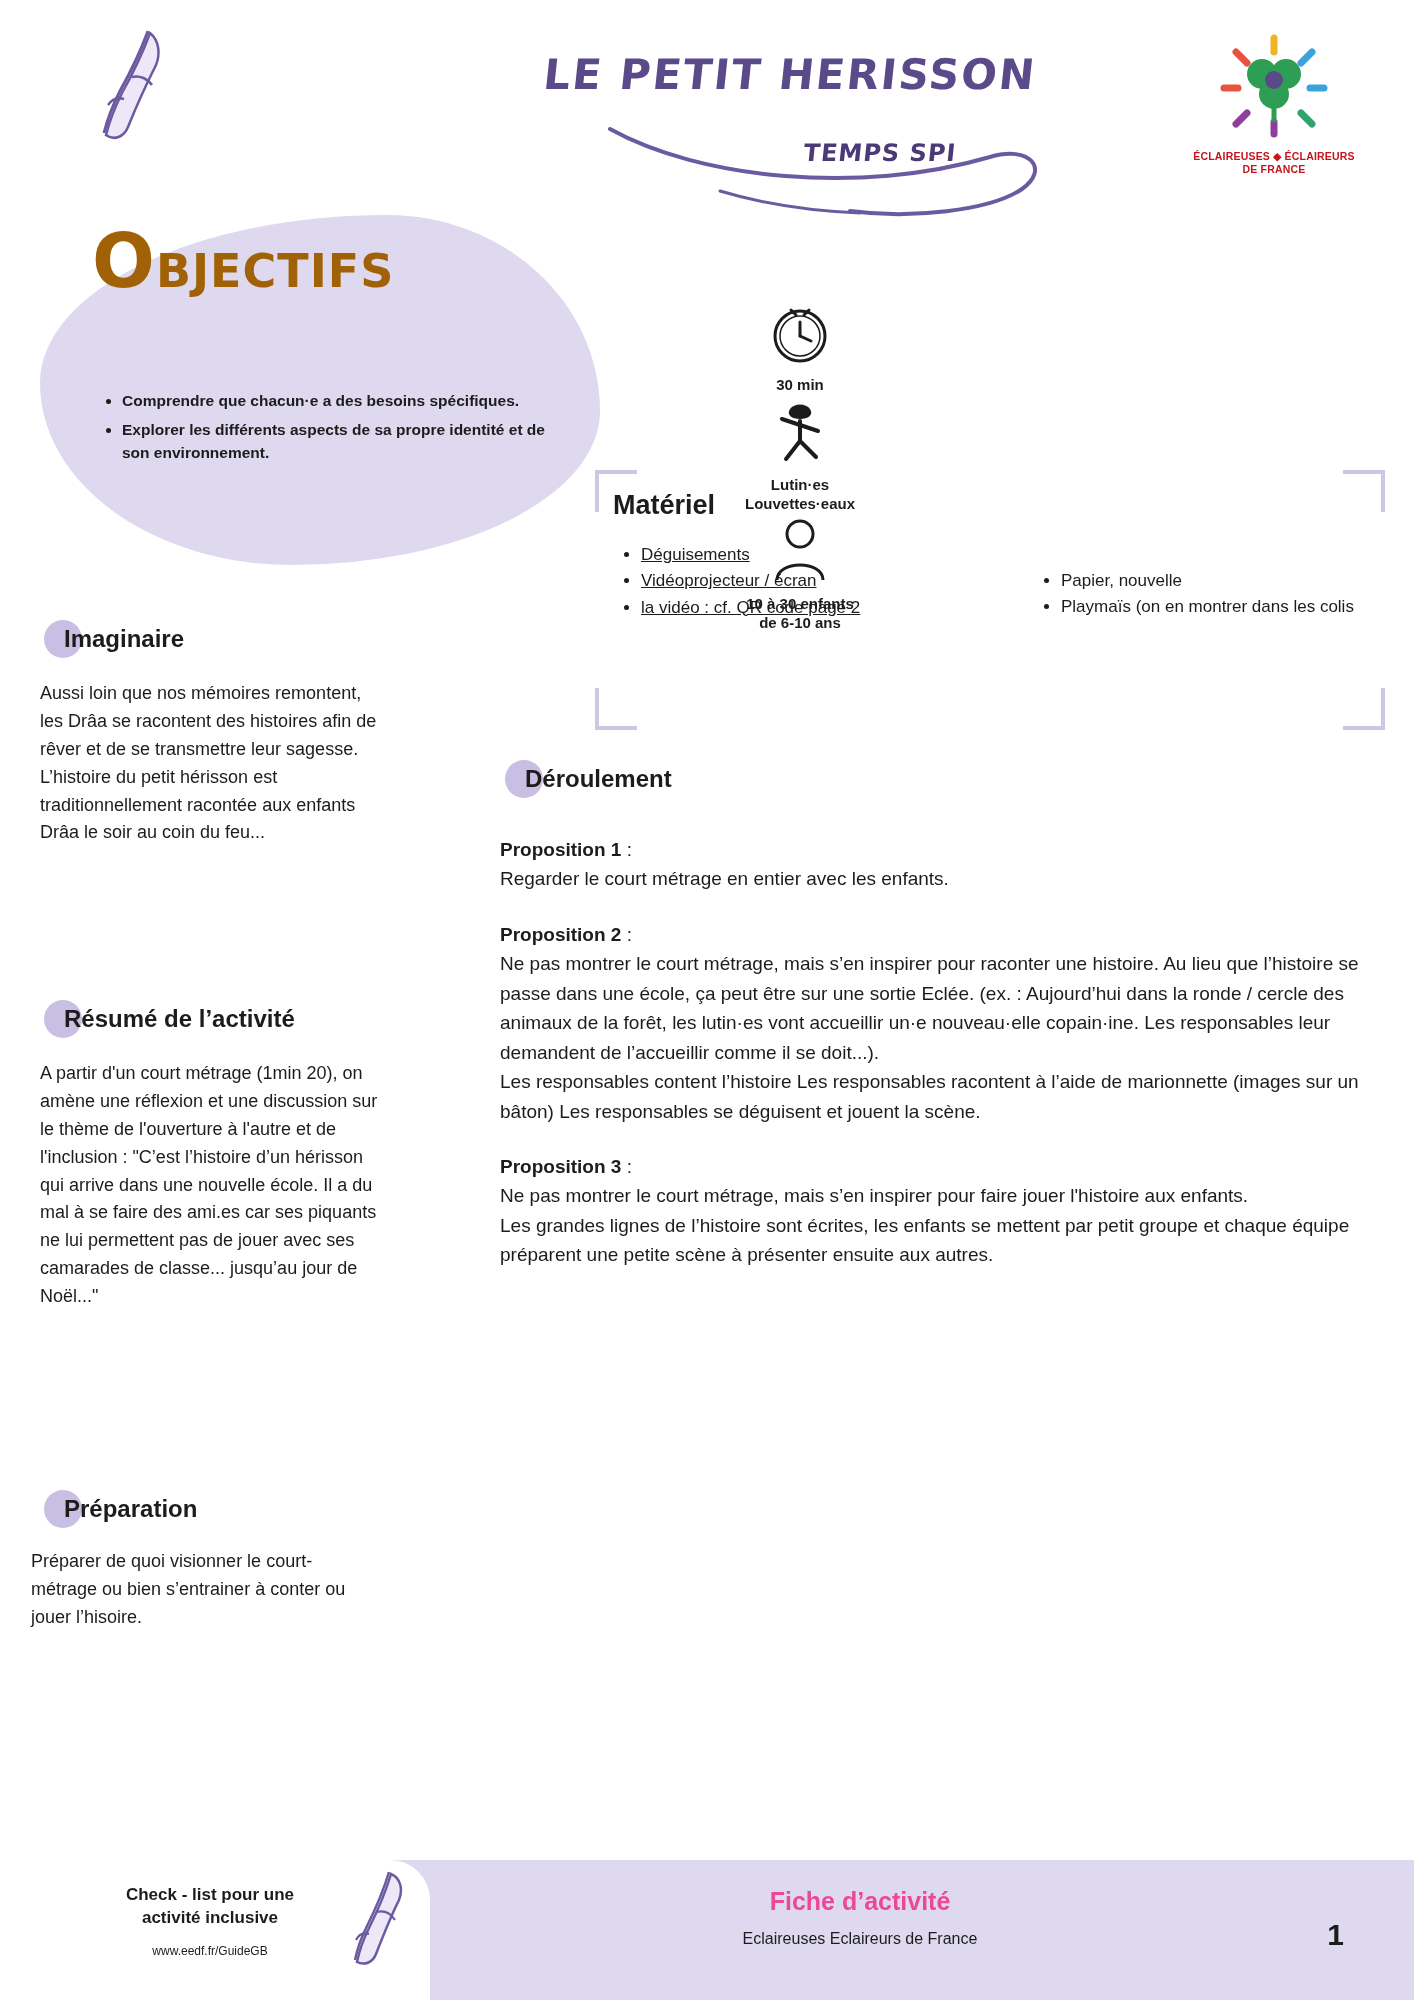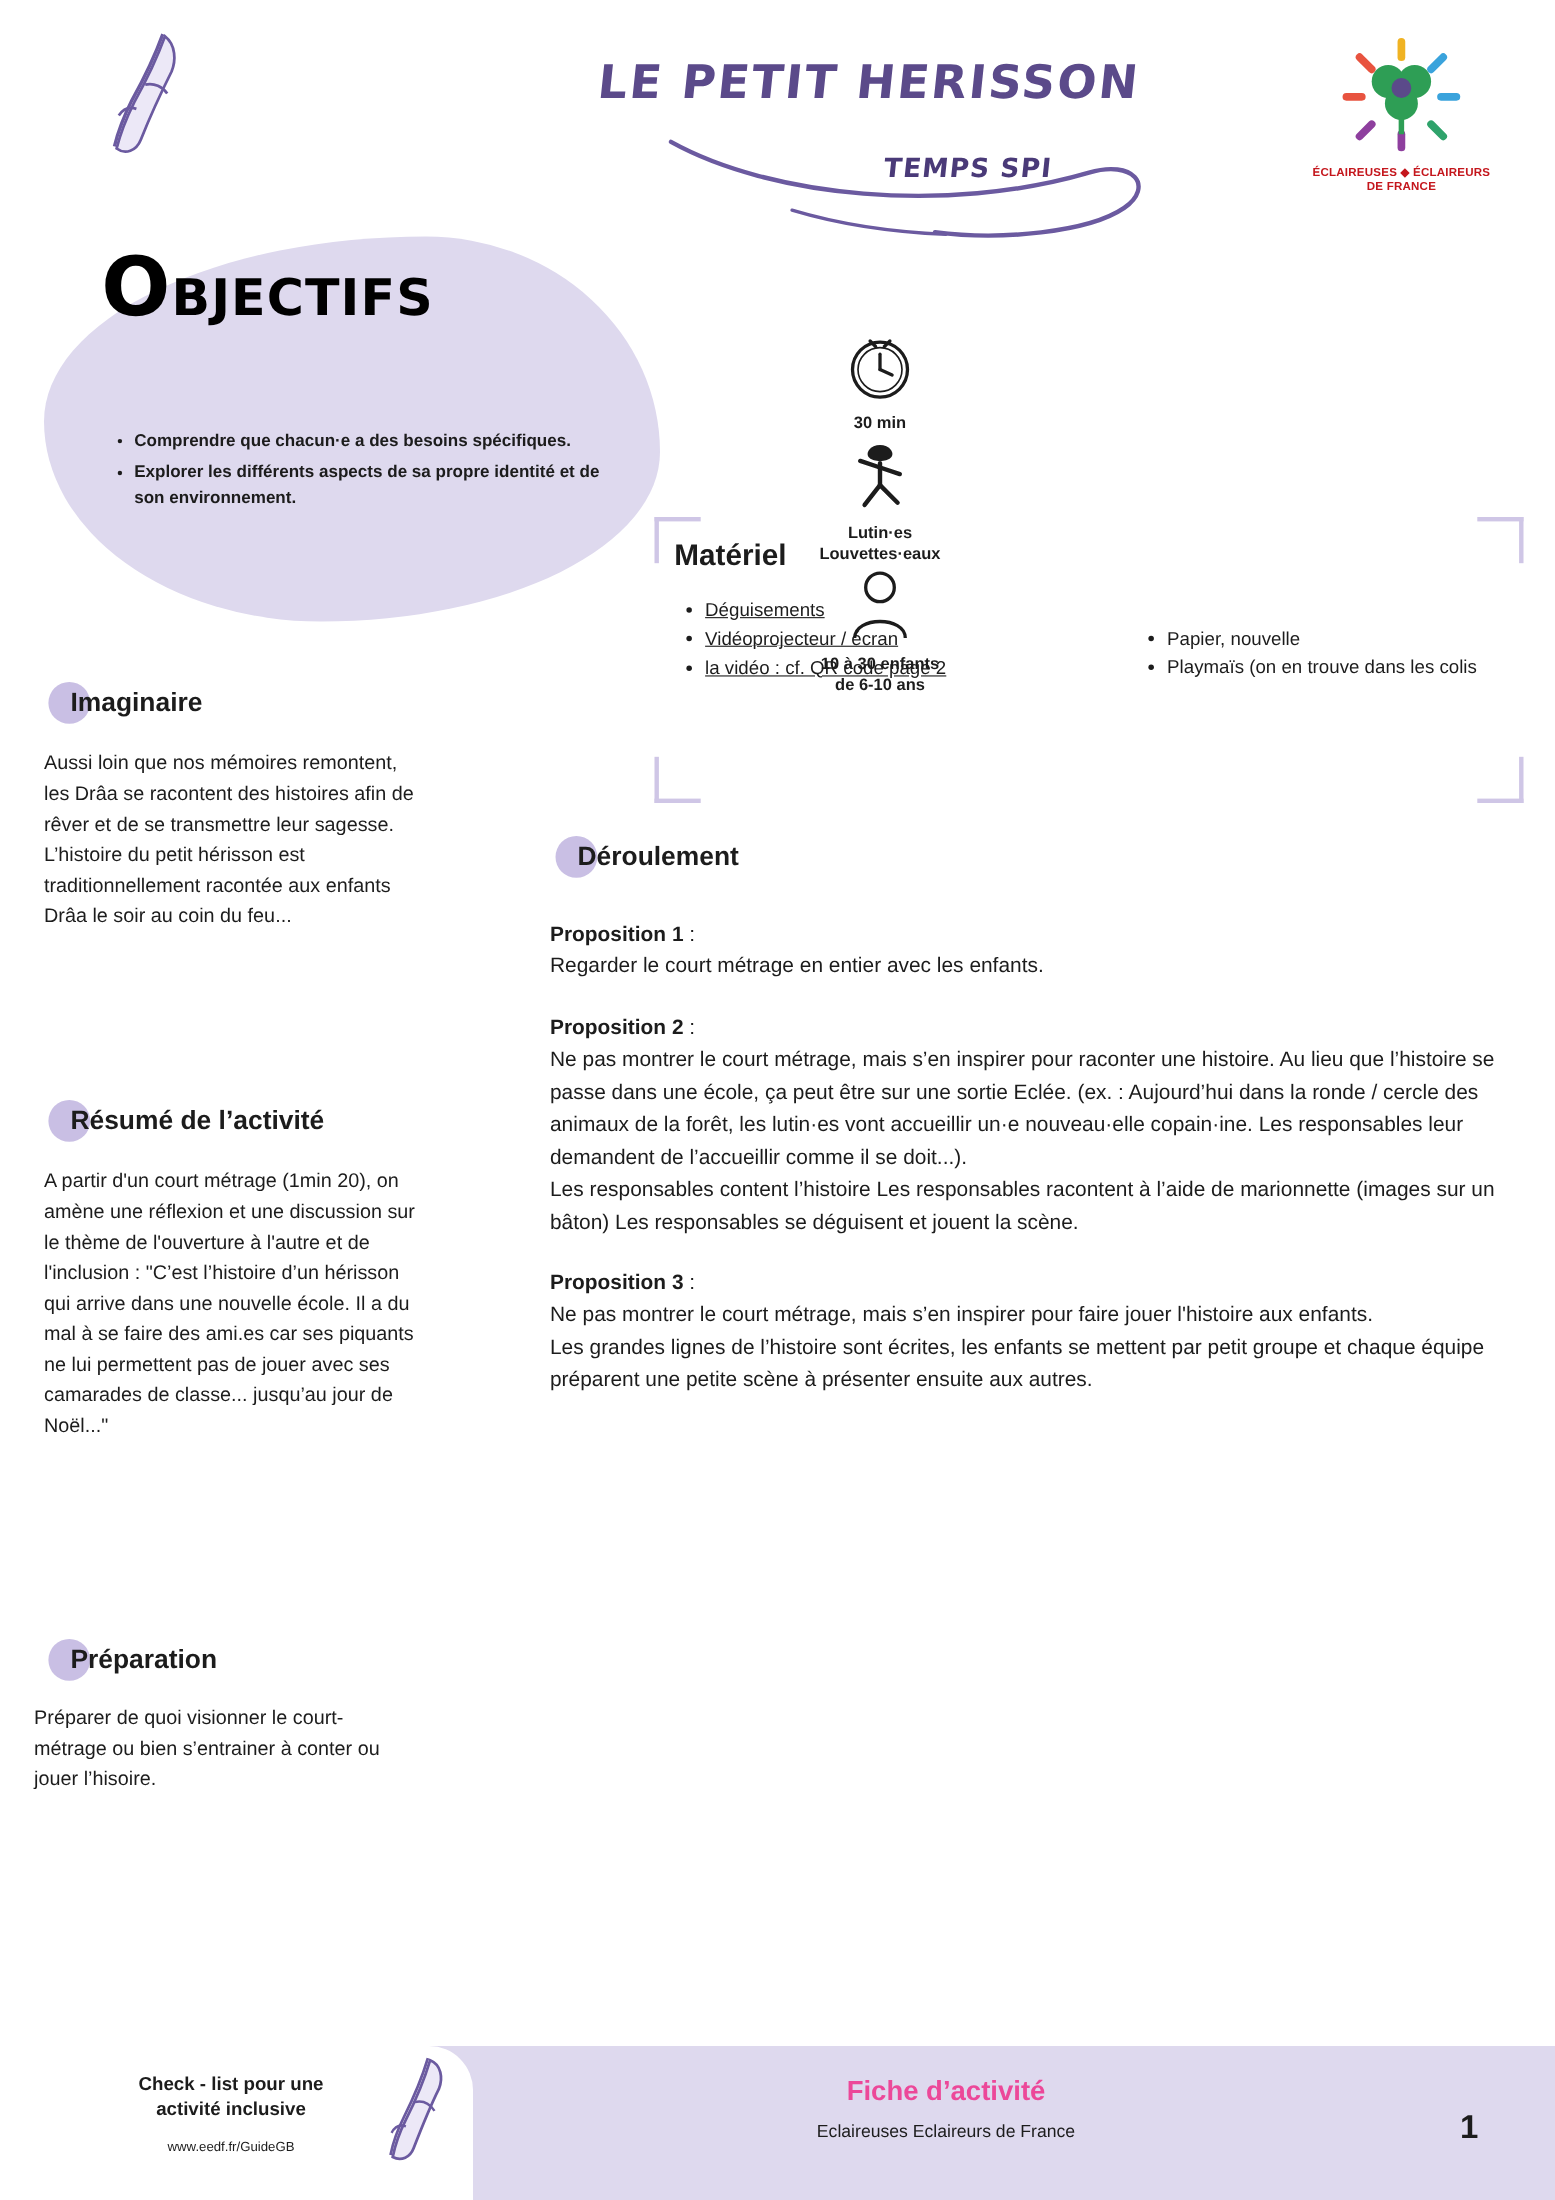--- a/index.html
+++ b/index.html
@@ -79,21 +79,21 @@
   }
 
   
   .objectifs-heading {
     position: absolute;
     left: 92px; top: 232px;
     font-family: "DejaVu Sans", sans-serif;
     font-size: 46px;
     font-weight: 700;
     letter-spacing: 1px;
-    color: #000000;
+    color: #a16207;
     z-index: 3;
   }
   .objectifs-heading .cap { font-size: 74px; line-height: .8; }
   .objectifs-list {
     position: absolute;
     left: 86px; top: 390px;
     width: 460px;
     margin: 0; padding-left: 36px;
     font-size: 15.5px;
     font-weight: 700;
@@ -359,21 +359,21 @@
   <span class="corner br"></span>
   <div class="materiel-title">Matériel</div>
   <div class="materiel-cols">
     <ul class="mat-col-a">
       <li>Déguisements</li>
       <li>Vidéoprojecteur / écran</li>
       <li>la vidéo : cf. QR code page 2</li>
     </ul>
     <ul class="mat-col-b">
       <li>Papier, nouvelle</li>
-      <li>Playmaïs (on en trouve dans les colis</li>
+      <li>Playmaïs (on en montrer dans les colis</li>
     </ul>
   </div>
 </div>
 
 <div class="sec-head" id="h-imaginaire">
   <span class="dot"></span>
   <span class="txt">Imaginaire</span>
 </div>
 <div class="body-text" id="t-imaginaire">Aussi loin que nos mémoires remontent, les Drâa se racontent des histoires afin de rêver et de se transmettre leur sagesse. L’histoire du petit hérisson est traditionnellement racontée aux enfants Drâa le soir au coin du feu...</div>
 

